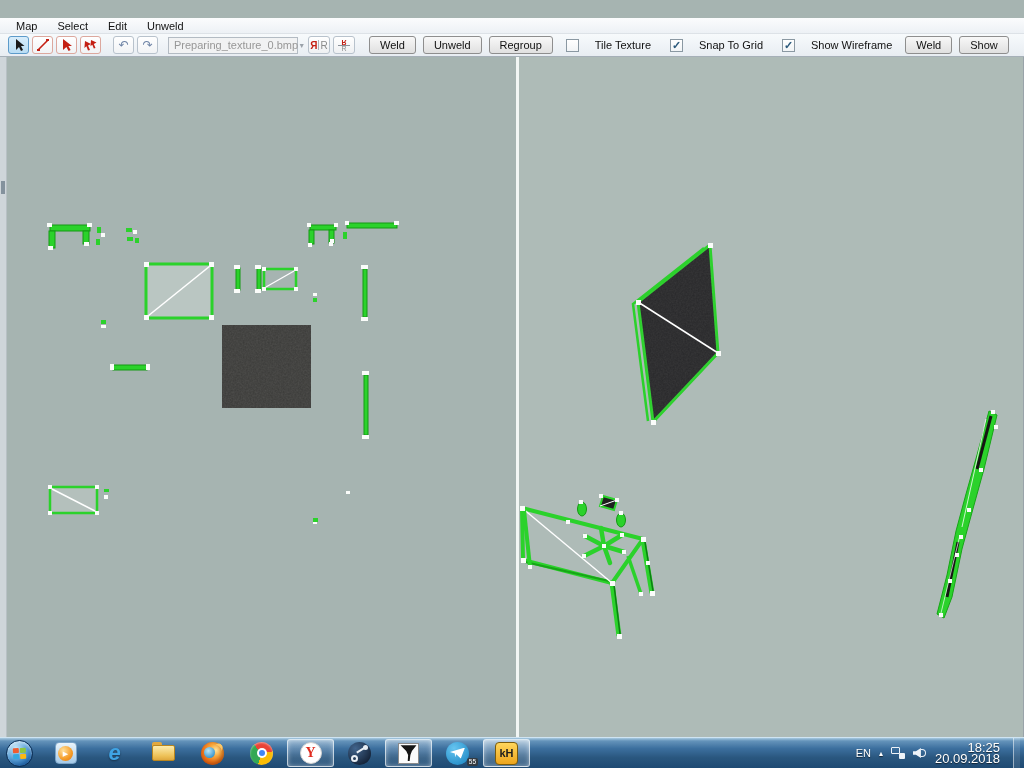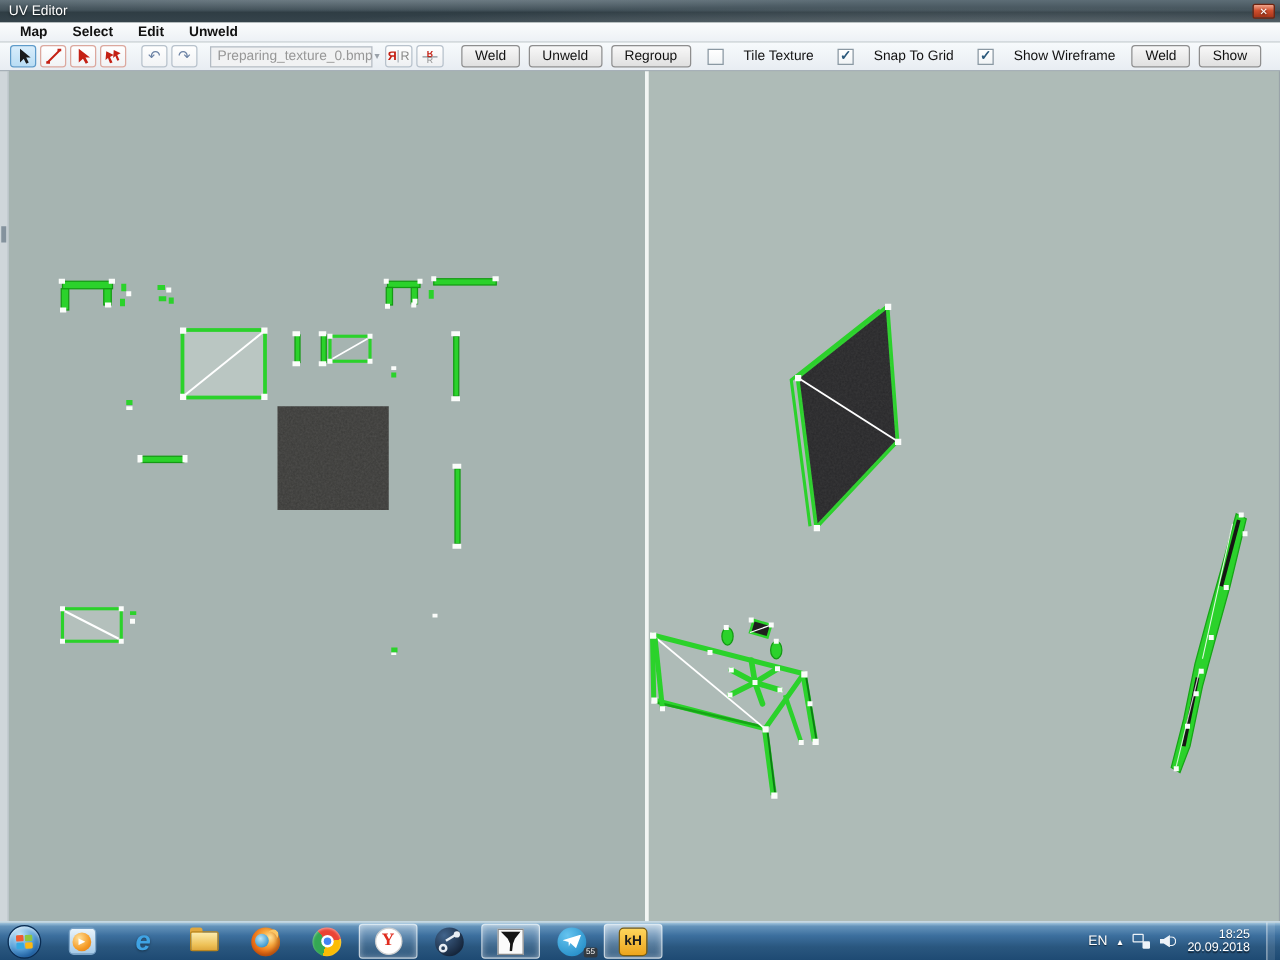--- a/index.html
+++ b/index.html
@@ -17,21 +17,21 @@
   .close-btn{position:absolute;right:4px;top:3px;width:18px;height:12px;
     background:linear-gradient(180deg,#f0a58c,#cf4f2e 45%,#a63418);
     border:1px solid #6e2410;border-radius:2px;color:#fff;font-size:8px;
     line-height:11px;text-align:center;box-sizing:border-box;}
 
   
   .menubar{position:absolute;top:18px;left:0;right:0;height:16px;
     background:linear-gradient(180deg,#fbfcfd,#edf1f5);
     border-bottom:1px solid #dde2e7;display:flex;align-items:center;
     font-size:11px;color:#111;padding-left:6px;box-sizing:border-box;}
-  .menu-item{padding:0 10px;font-weight:bold;}
+  .menu-item{padding:0 10px;}
 
   
   .toolbar{position:absolute;top:34px;left:0;right:0;height:23px;
     background:linear-gradient(180deg,#f7fafc,#e8edf2);
     border-bottom:1px solid #a6b0b8;display:flex;align-items:center;
     padding-left:8px;box-sizing:border-box;font-size:11px;color:#111;gap:3px;}
   .tbtn{width:21px;height:18px;border:1px solid #dca89e;border-radius:3px;
     background:linear-gradient(#ffffff,#f1f3f5);display:flex;align-items:center;
     justify-content:center;box-sizing:border-box;flex:none;}
   .tbtn.selected{background:linear-gradient(#d8edfb,#b9ddf4);border-color:#5d9bca;}
@@ -147,33 +147,29 @@
   .tray-expand{font-size:8px;}
   .net-icon{width:14px;height:12px;position:relative;display:inline-block;}
   .net-mon{position:absolute;left:0;top:0;width:9px;height:7px;border:1.5px solid #eef3f8;
     border-radius:1px;box-sizing:border-box;}
   .net-plug{position:absolute;right:0;bottom:0;width:6px;height:6px;background:#eef3f8;border-radius:1px;}
   .vol-icon{width:14px;height:12px;position:relative;display:inline-block;}
   .vol-body{position:absolute;left:0;top:1px;width:8px;height:10px;background:#eef3f8;
     clip-path:polygon(0 32%,38% 32%,100% 0,100% 100%,38% 68%,0 68%);}
   .vol-wave{position:absolute;right:1px;top:2px;width:5px;height:8px;border:1.5px solid #eef3f8;
     border-left:none;border-top-right-radius:6px;border-bottom-right-radius:6px;box-sizing:border-box;}
-  .clock{display:flex;flex-direction:column;align-items:flex-end;line-height:11px;font-size:10px;}
+  .clock{display:flex;flex-direction:column;align-items:flex-end;line-height:11px;font-size:13px;}
   .show-desktop{width:7px;height:31px;margin-left:5px;border-left:1px solid rgba(255,255,255,.5);
     background:rgba(255,255,255,.1);box-sizing:border-box;flex:none;}
 </style>
 </head>
 <body>
 
 <div id="screen">
 
-  <div class="titlebar">
-    <span>UV Editor</span>
-    <span class="close-btn"><span>✕</span></span>
-  </div>
 
   <div class="menubar">
     <span class="menu-item">Map</span>
     <span class="menu-item">Select</span>
     <span class="menu-item">Edit</span>
     <span class="menu-item">Unweld</span>
   </div>
 
   <div class="toolbar">
     <span class="tbtn selected">

